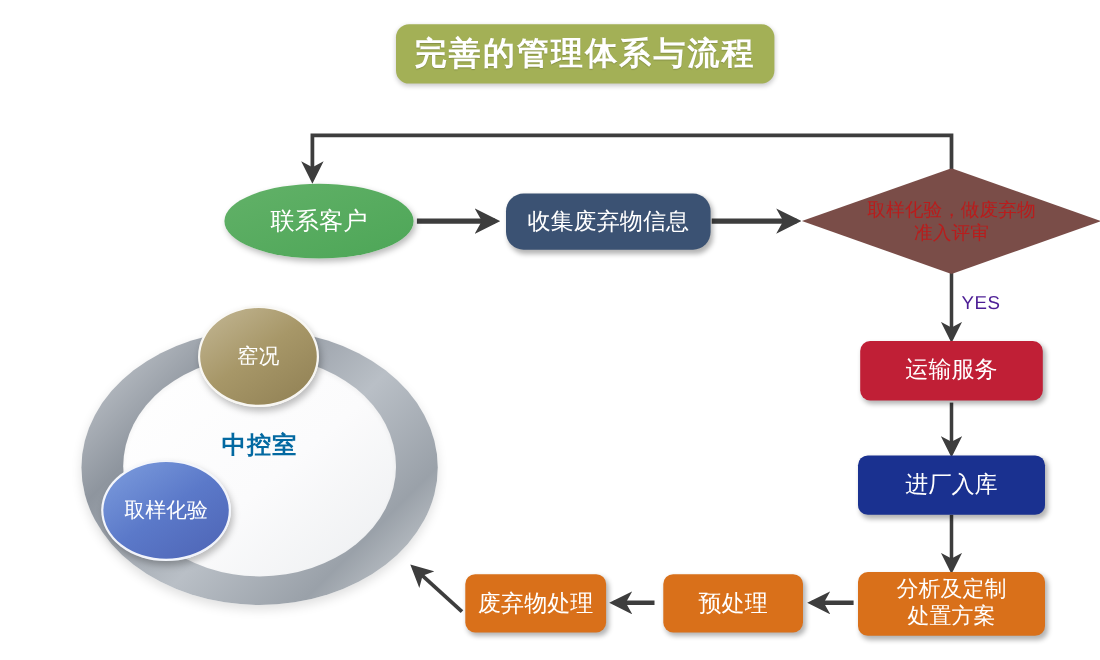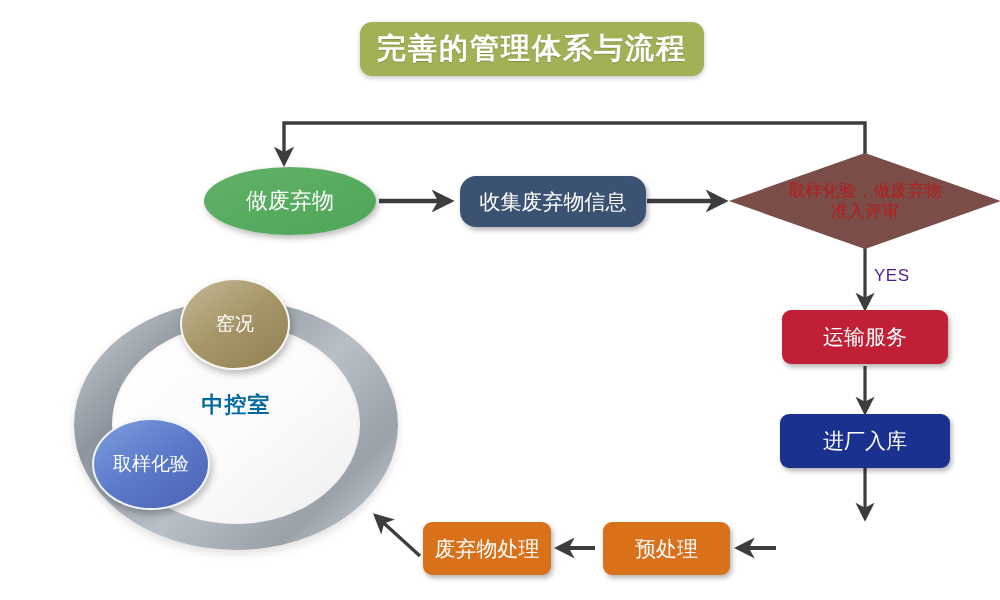--- a/index.html
+++ b/index.html
@@ -223,21 +223,21 @@
     <line x1="833" y1="468" x2="833" y2="518" stroke="#3d3d3d" stroke-width="3.2" marker-end="url(#arrowThin)"></line>
 
     <line x1="744" y1="548" x2="706" y2="548" stroke="#3d3d3d" stroke-width="4.2" marker-end="url(#arrowFat)"></line>
 
     <line x1="563" y1="548" x2="526" y2="548" stroke="#3d3d3d" stroke-width="4.2" marker-end="url(#arrowFat)"></line>
 
     <line x1="388" y1="556" x2="344" y2="516" stroke="#3d3d3d" stroke-width="3.4" marker-end="url(#arrowThin)"></line>
   </svg>
 
   <div class="node ellipse n-green" style="left:172px; top:167px; width:172px; height:68px;">
-    <span>做废弃物</span>
+    <span>联系客户</span>
   </div>
 
   <div class="node rounded-box n-slate" style="left:428px; top:176px; width:186px; height:51px;border-radius:16px;">
     <span>收集废弃物信息</span>
   </div>
 
   <div class="diamond-wrap" style="left:697px; top:153px; width:272px; height:96px;">
     <div class="diamond-shape"></div>
     <div class="diamond-label">取样化验，做废弃物
 准入评审</div>
@@ -246,20 +246,24 @@
   <div id="yes-label">YES</div>
 
   <div class="node rounded-box n-red" style="left:750px; top:310px; width:166px; height:54px;">
     <span>运输服务</span>
   </div>
 
   <div class="node rounded-box n-navy" style="left:748px; top:414px; width:170px; height:54px;">
     <span>进厂入库</span>
   </div>
 
+  <div class="node rounded-box two-line n-orange" style="left:748px; top:520px; width:170px; height:58px; white-space:pre-line;">
+    <span style="white-space:pre-line;">分析及定制
+处置方案</span>
+  </div>
 
   <div class="node rounded-box n-orange" style="left:571px; top:522px; width:127px; height:53px;">
     <span>预处理</span>
   </div>
 
   <div class="node rounded-box n-orange" style="left:391px; top:522px; width:128px; height:53px;">
     <span>废弃物处理</span>
   </div>
 
   <div id="ring-cluster">

